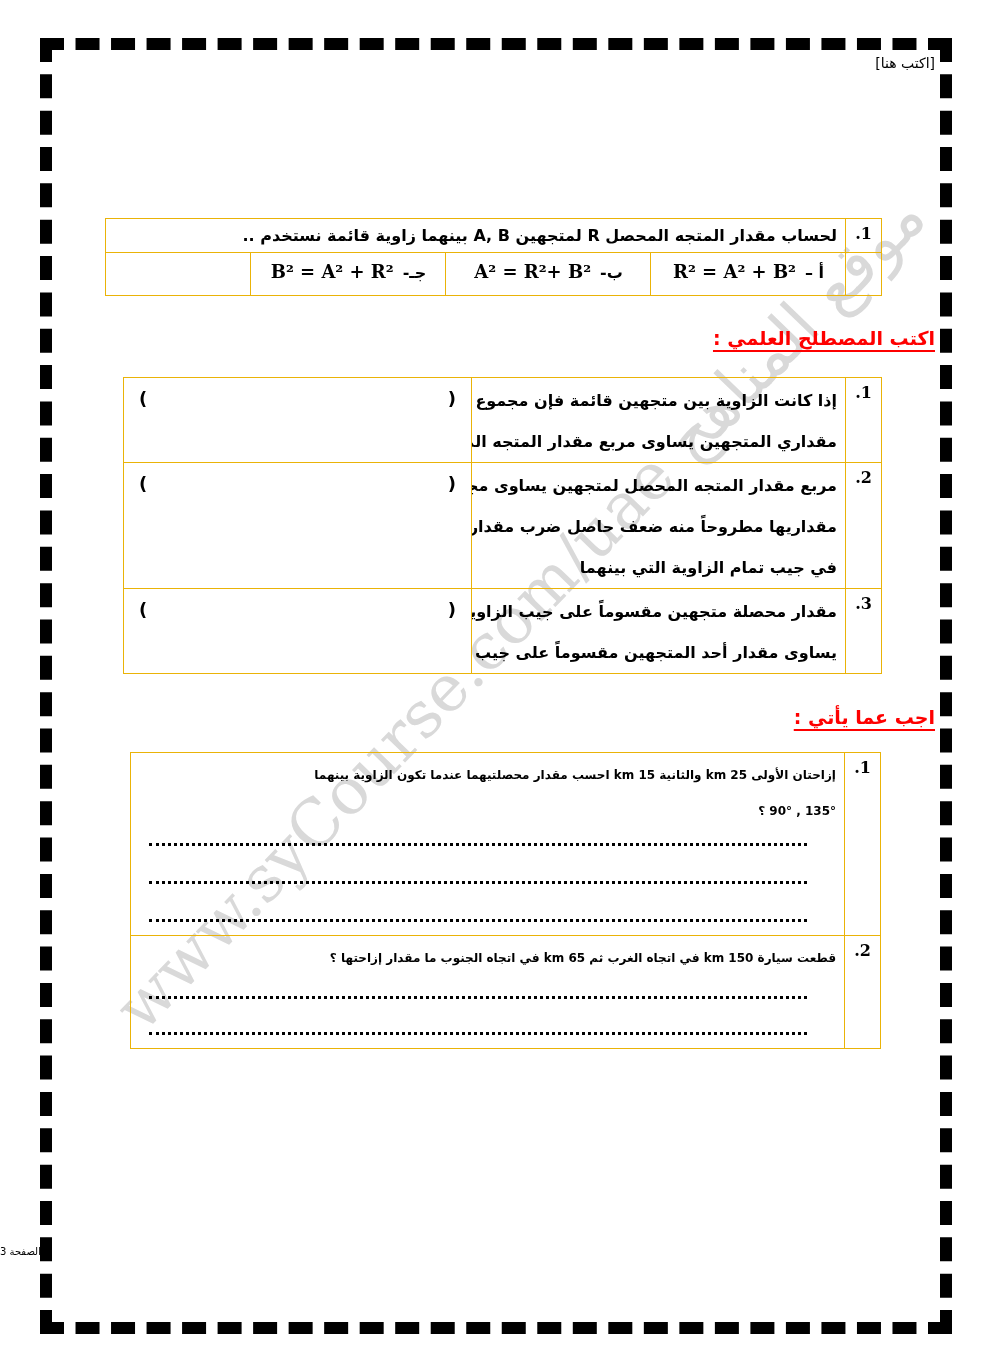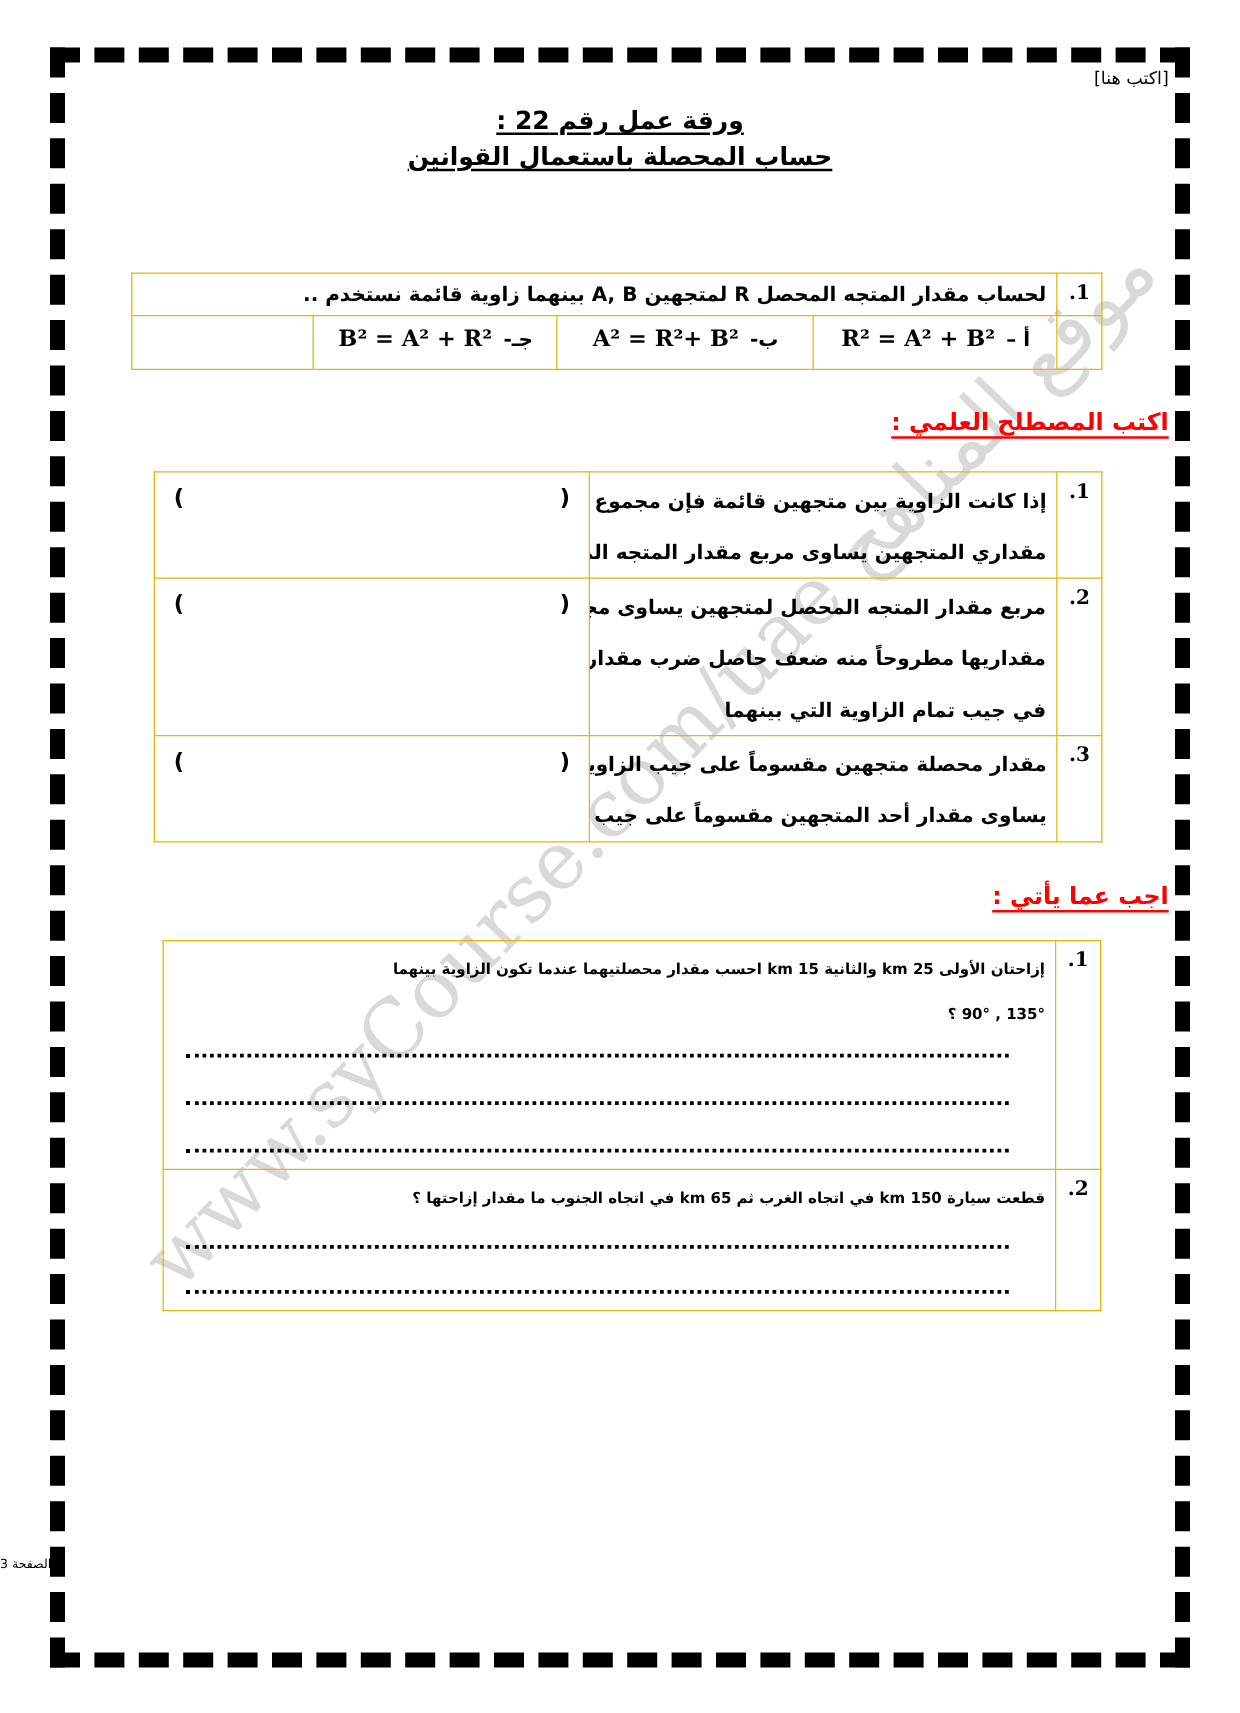--- a/index.html
+++ b/index.html
@@ -49,22 +49,20 @@
 <body>
 
 <div class="page">
 
   <div class="watermark">موقع المناهج www.syCourse.com/uae</div>
   <div class="frame"></div>
 
   <div class="corner-note">[اكتب هنا]</div>
 
   <div class="titles">
-    <div class="title-line">ورقة عمل رقم 22 :</div>
-    <div class="title-line">حساب المحصلة باستعمال القوانين</div>
   </div>
 
 
   <table class="t1" dir="rtl">
     <colgroup>
         <col style="width:36px">
         <col style="width:195px">
         <col style="width:205px">
         <col style="width:195px">
         <col style="width:145px">

